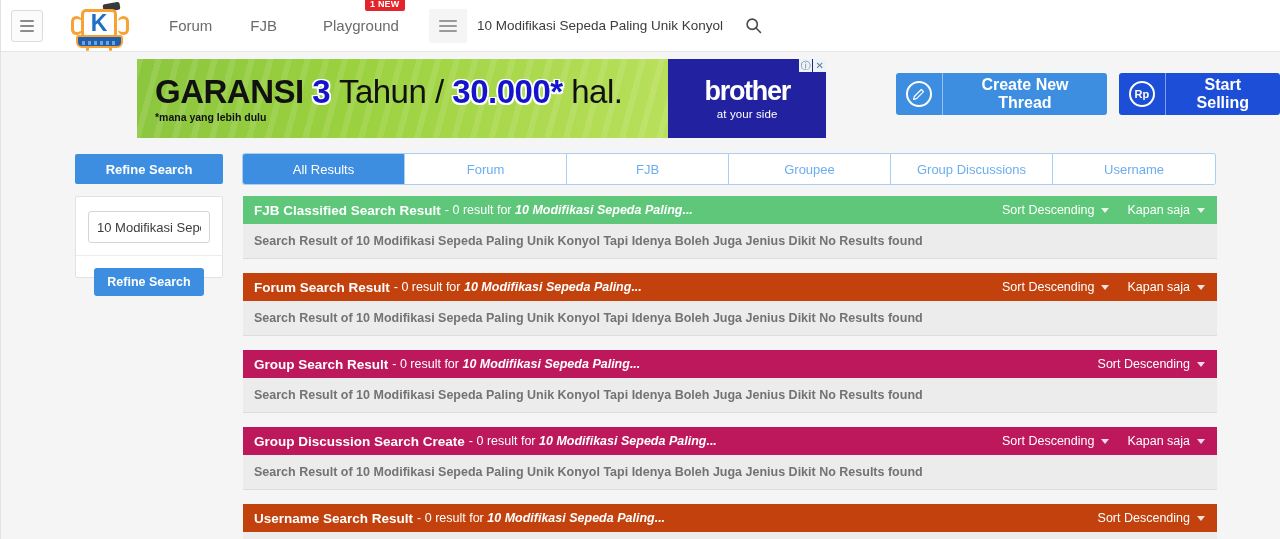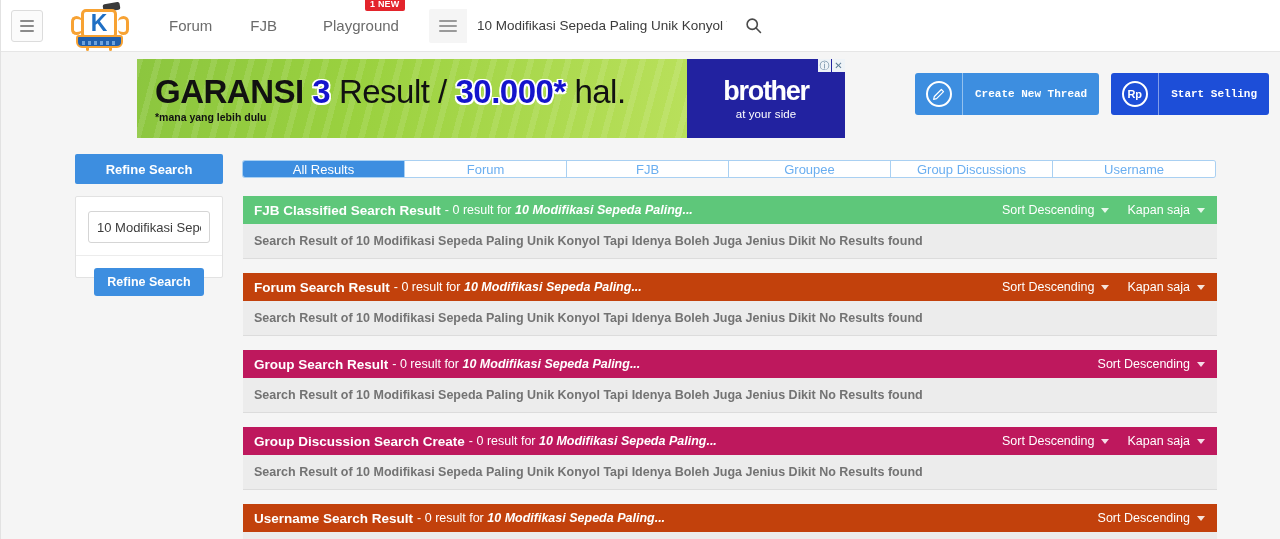--- a/index.html
+++ b/index.html
@@ -224,22 +224,22 @@
   .cta {
     height:42px; display:flex; align-items:stretch;
     border-radius:3px; overflow:hidden; cursor:pointer;
   }
   .cta .ico {
     width:48px; display:flex; align-items:center; justify-content:center;
     border-right:1px solid rgba(255,255,255,.45);
   }
   .cta .lbl {
     display:flex; align-items:center; justify-content:center;
-    color:#fff; font-weight:bold; font-size:11px; line-height:1.15;
-    padding:0 12px; text-align:center;font-family:Liberation Mono, monospace;
+    color:#fff; font-weight:bold; font-size:16px; line-height:1.15;
+    padding:0 12px; text-align:center;
   }
   .cta.blue { background:#3d8ee0; }
   .cta.green { background:#1d4ed8; }
   .circ {
     width:26px; height:26px; border:2px solid #fff; border-radius:50%;
     display:flex; align-items:center; justify-content:center;
     color:#fff; font-size:11px; font-weight:bold;
   }
 
   
@@ -254,21 +254,21 @@
     font-weight:bold; font-size:13px;
     display:flex; align-items:center; justify-content:center;
     border-radius:2px; cursor:pointer;
   }
   .tabs {
     display:flex; margin-left: 20px;
     border-radius:2px; overflow:hidden;
     box-shadow: 0 0 0 1px #a9d0f2;
   }
   .tab {
-    height:16px; min-width:162px;
+    height:30px; min-width:162px;
     display:flex; align-items:center; justify-content:center;
     font-size:13px; color:#6aaef0; background:#fff;
     border-right:1px solid #a9d0f2;
     cursor:pointer;
   }
   .tab:last-child { border-right:none; }
   .tab.active { background:#3d8ee0; color:#fff; font-weight:normal; }
 
   
   .body-cols { display:flex; padding-left:74px; margin-top:12px; }
@@ -385,21 +385,21 @@
 
   </div>
 
   <div class="content">
 
     <div class="adrow">
 
       <div class="ad">
         <div class="ad-green">
           <div class="ad-text">
-            <div class="ad-line1"><span>GARANSI</span>&nbsp;<span class="n3">3</span>&nbsp;<span class="thin">Result /</span>&nbsp;<span class="n30">30.000</span><span class="n30">*</span>&nbsp;<span class="thin">hal.</span></div>
+            <div class="ad-line1"><span>GARANSI</span>&nbsp;<span class="n3">3</span>&nbsp;<span class="thin">Tahun /</span>&nbsp;<span class="n30">30.000</span><span class="n30">*</span>&nbsp;<span class="thin">hal.</span></div>
             <div class="ad-sub">*mana yang lebih dulu</div>
           </div>
         </div>
         <div class="ad-blue">
           <div class="brother-word">brother</div>
           <div class="brother-tag">at your side</div>
         </div>
         <div class="ad-badges">
           <span>ⓘ</span>
           <span>✕</span>

